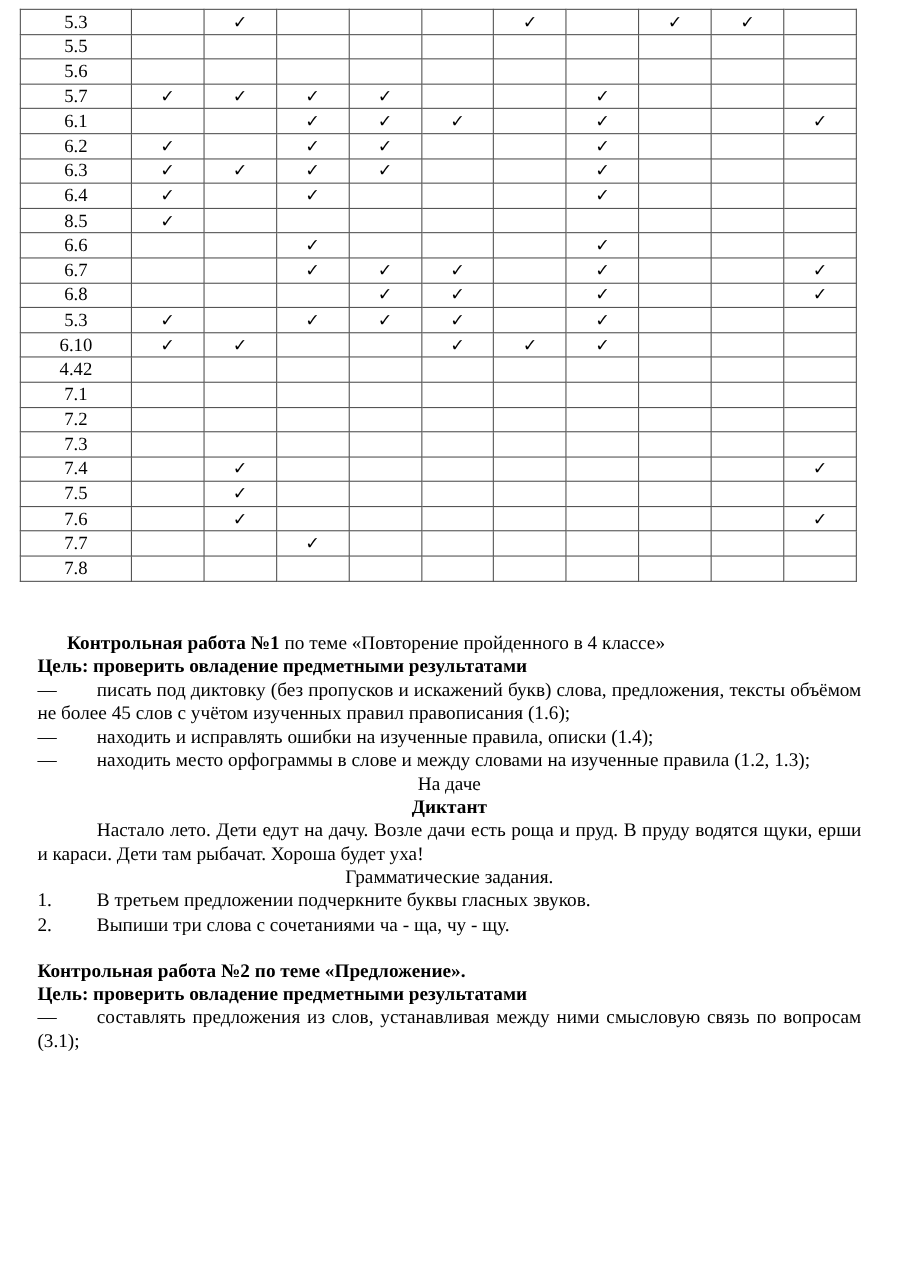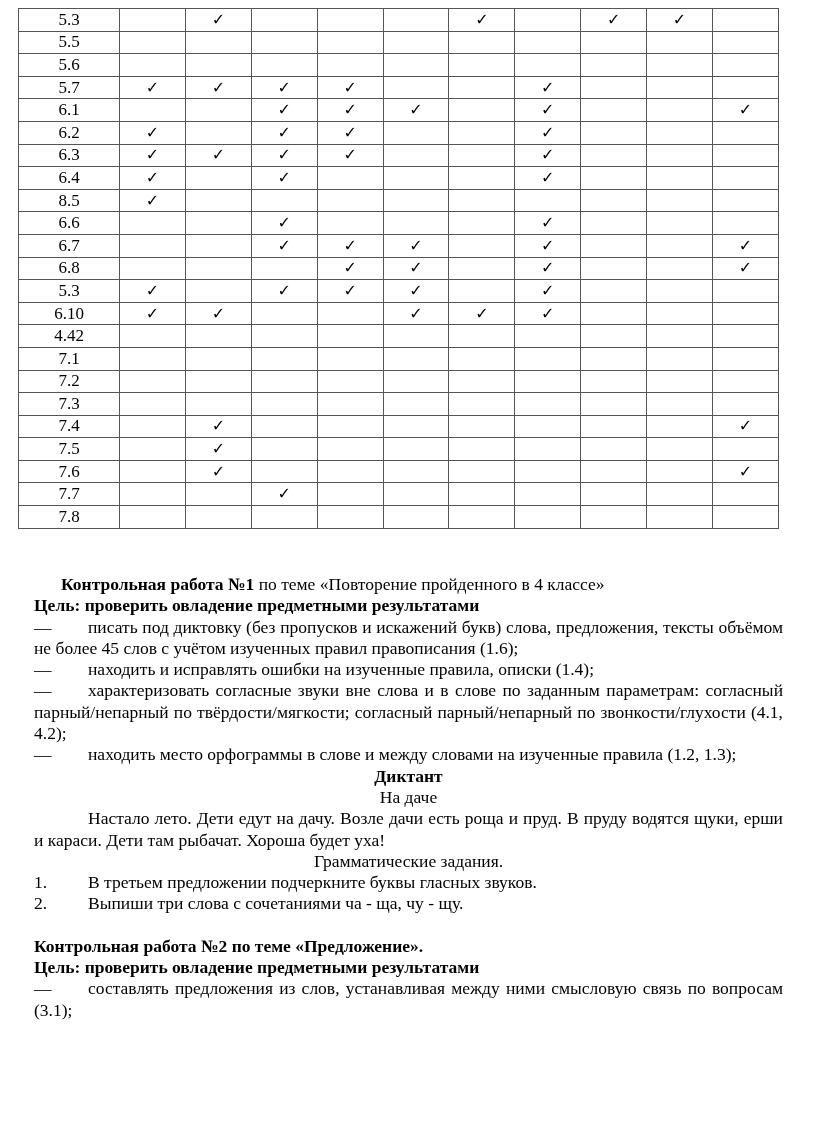--- a/index.html
+++ b/index.html
@@ -341,25 +341,24 @@
     </tbody>
 </table>
 
 <div class="doc">
   <p>
     <span class="b">Контрольная работа №1</span><span> по теме «Повторение пройденного в 4 классе»</span>
   </p>
   <p class="b">Цель: проверить овладение предметными результатами</p>
   <p class="dash-item"><span class="dash">—</span><span>писать под диктовку (без пропусков и искажений букв) слова, предложения, тексты объёмом не более 45 слов с учётом изученных правил правописания (1.6);</span></p>
   <p class="dash-item"><span class="dash">—</span><span>находить и исправлять ошибки на изученные правила, описки (1.4);</span></p>
-  <p class="dash-item"><span class="dash">—</span><span>характеризовать согласные звуки вне слова и в слове по заданным параметрам: согласный парный/непарный по твёрдости/мягкости; согласный парный/непарный по звонкости/глухости (4.1, 4.2);</span></p>
   <p class="dash-item"><span class="dash">—</span><span>находить место орфограммы в слове и между словами на изученные правила (1.2, 1.3);</span></p>
 
+  <p class="center">На даче</p>
   <p class="center b">Диктант</p>
-  <p class="center">На даче</p>
   <p class="indent">Настало лето. Дети едут на дачу. Возле дачи есть роща и пруд. В пруду водятся щуки, ерши и караси. Дети там рыбачат. Хороша будет уха!</p>
   <p class="center">Грамматические задания.</p>
   <p><span class="num">1.</span><span>В третьем предложении подчеркните буквы гласных звуков.</span></p>
   <p><span class="num">2.</span><span>Выпиши три слова с сочетаниями ча - ща, чу - щу.</span></p>
 
   <div class="gap"></div>
 
   <p class="b">Контрольная работа №2 по теме «Предложение».</p>
   <p class="b">Цель: проверить овладение предметными результатами</p>
   <p class="dash-item"><span class="dash">—</span><span>составлять предложения из слов, устанавливая между ними смысловую связь по вопросам (3.1);</span></p>

